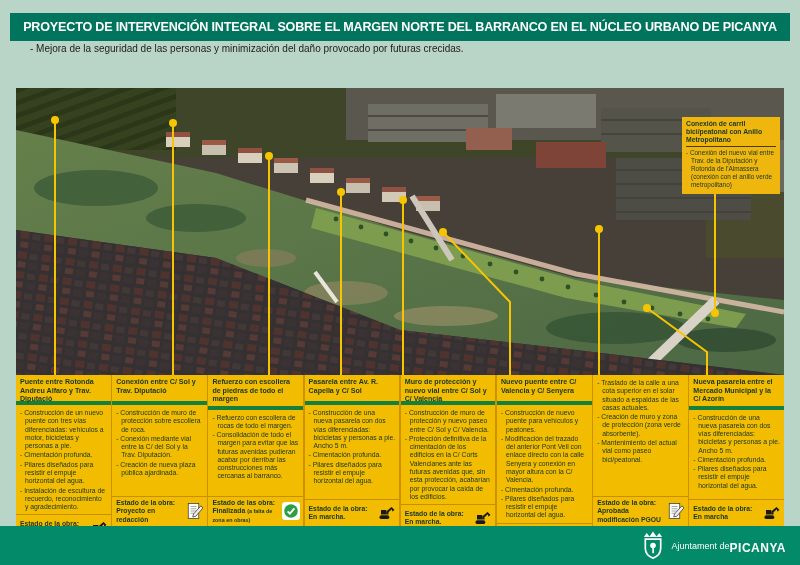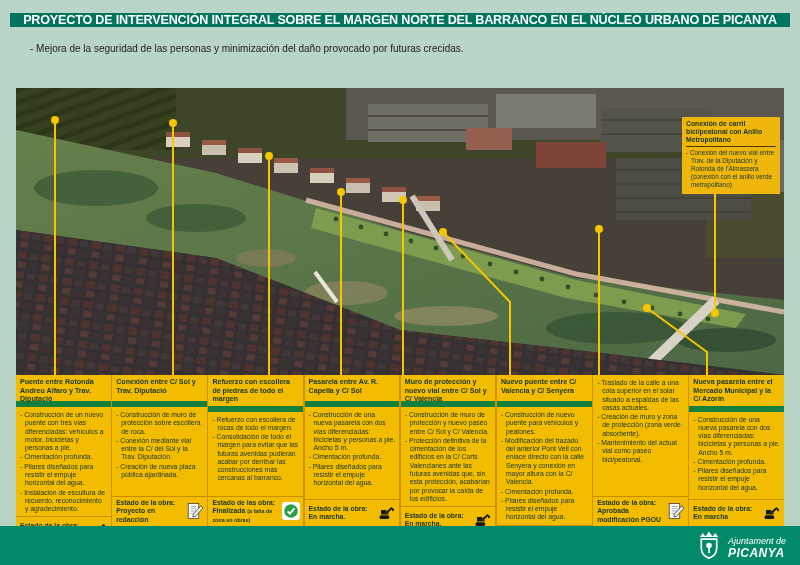--- a/index.html
+++ b/index.html
@@ -1,49 +1,49 @@
 <!DOCTYPE html>
 <html><head>
 <meta charset="utf-8">
 <style>
   html,body{margin:0;padding:0;}
   .page{position:relative;width:800px;height:565px;background:#B8D5C7;overflow:hidden;
         font-family:"Liberation Sans",sans-serif;color:#17362B;}
   
-  .title-bar{position:absolute;left:10px;top:13px;width:780px;height:14px;background:#00745C;
+  .title-bar{position:absolute;left:10px;top:13px;width:780px;height:28px;background:#00745C;
              display:flex;align-items:center;justify-content:center;}
   .title-bar span{color:#fff;font-weight:bold;font-size:12.6px;letter-spacing:-0.2px;white-space:nowrap;}
   .intro{position:absolute;left:30px;top:42px;width:740px;font-size:10px;color:#1d1d1b;line-height:1.45;}
   
   .photo{position:absolute;left:16px;top:88px;width:768px;height:287px;overflow:hidden;}
   .photo svg{display:block;}
   .callout{position:absolute;left:682px;top:117px;width:98px;background:#EFB70D;
            padding:3px 4px 4px 4px;box-sizing:border-box;z-index:5;}
   .callout .c-title{font-weight:bold;font-size:6.8px;line-height:1.2;border-bottom:1px solid #4a3a10;
                     padding-bottom:2px;margin-bottom:2px;}
   .callout .c-body{font-size:6.4px;line-height:1.25;padding-left:5px;text-indent:-5px;}
   
   .cols{position:absolute;left:16px;top:375px;width:768px;height:151px;display:grid;
         grid-template-columns:repeat(8,1fr);gap:1.5px;background:#CE9200;}
   .col{background:#F2BC00;display:flex;flex-direction:column;overflow:hidden;}
   .col-header{min-height:21px;padding:3px 4px 2px 4px;font-weight:bold;font-size:7.1px;line-height:1.2;
-              border-bottom:6px solid #15803d;}
+              border-bottom:4px solid #15803d;}
   .col-body{flex:1;padding:4px 4px 2px 4px;font-size:6.8px;line-height:1.22;}
   .item{padding-left:5px;text-indent:-5px;margin-bottom:1px;}
   .item::before{content:"- ";}
   .col-status{border-top:1px solid #C98E00;min-height:22px;padding:2px 3px 2px 4px;
               display:flex;align-items:center;justify-content:space-between;gap:2px;}
   .st-text{font-size:6.8px;line-height:1.25;font-weight:bold;}
   .st-note{font-size:5.4px;font-weight:bold;}
   .st-icon{flex:0 0 auto;width:18px;height:18px;}
   .st-icon svg{width:18px;height:18px;display:block;}
   
   .footer{position:absolute;left:0;top:526px;width:800px;height:39px;background:#038A68;}
   .logo{position:absolute;right:14px;top:4px;display:flex;align-items:center;gap:5px;color:#fff;}
-  .logo-text{display:flex;flex-direction:column;line-height:1;font-style:italic;}
+  .logo-text{display:flex;flex-direction:row;line-height:1;}
   .logo-small{font-size:9px;margin-bottom:1px;}
   .logo-big{font-size:12px;font-weight:bold;letter-spacing:0.5px;}
 </style>
 </head>
 <body>
 
 <div class="page">
 
   <div class="title-bar">
     <span>PROYECTO DE INTERVENCIÓN INTEGRAL SOBRE EL MARGEN NORTE DEL BARRANCO EN EL NÚCLEO URBANO DE PICANYA</span>

